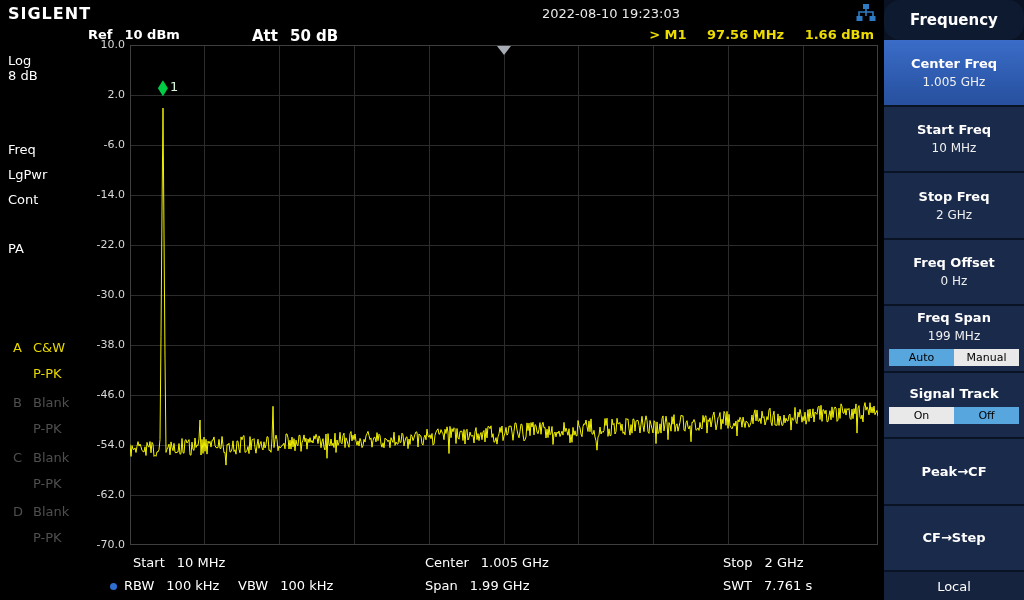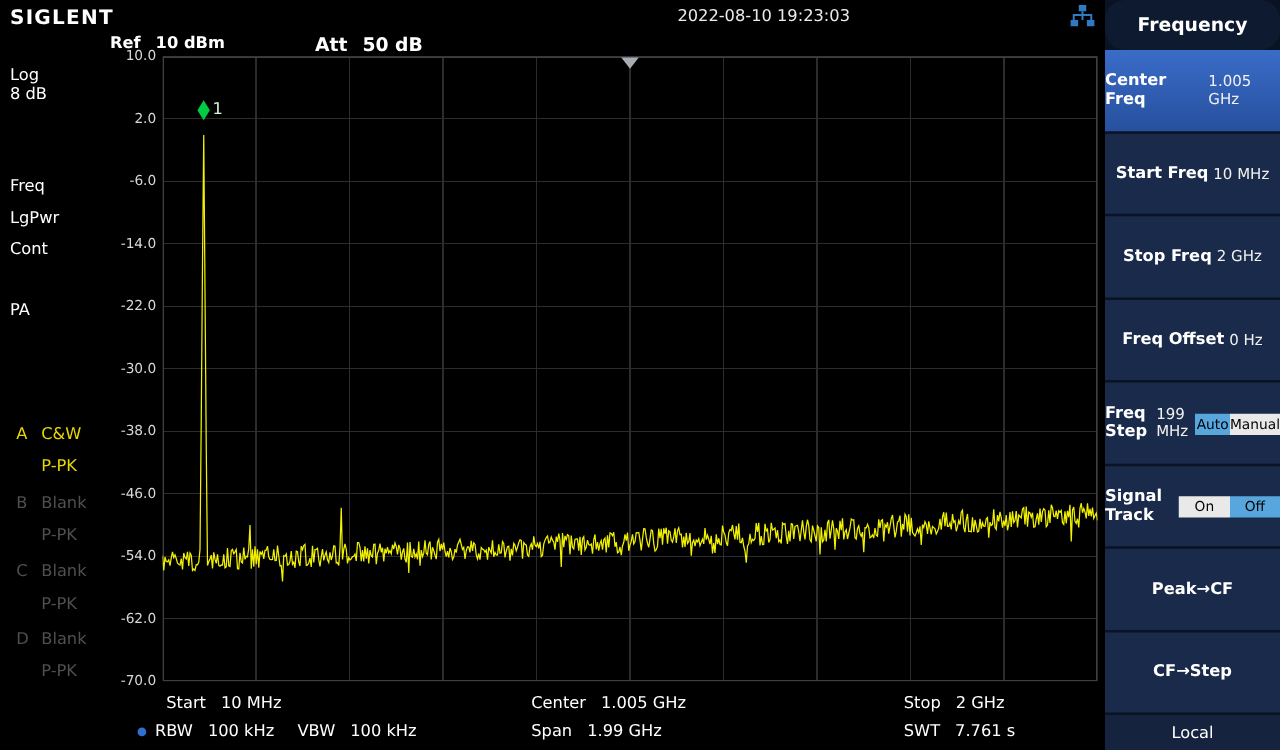--- a/index.html
+++ b/index.html
@@ -34,21 +34,21 @@
   .f-item{position:absolute;font-size:13px;color:#fff;white-space:nowrap;}
   .f-val{margin-left:12px;}
   .dot{display:inline-block;width:7px;height:7px;border-radius:50%;background:#2f6fd0;margin-right:7px;}
 
   
   .sidebar{position:absolute;left:884px;top:0;width:140px;height:600px;background:#0a1324;
            display:flex;flex-direction:column;}
   .sb-title{height:40px;display:flex;align-items:center;justify-content:center;
             font-size:15px;font-weight:bold;background:#0e1a30;border-radius:16px;}
   .sb-items{flex:1;display:flex;flex-direction:column;gap:2px;}
-  .sb-btn{flex:1;background:#1a2a4a;display:flex;flex-direction:row;align-items:center;
+  .sb-btn{flex:1;background:#1a2a4a;display:flex;flex-direction:column;align-items:center;
           justify-content:center;gap:4px;cursor:pointer;}
   .sb-btn.selected{background:linear-gradient(180deg,#3a6cc8,#27509e);}
   .sb-label{font-size:13px;font-weight:bold;}
   .sb-value{font-size:12px;color:#f0f0f0;}
   .sb-toggle{display:flex;width:130px;height:17px;font-size:11px;margin-top:2px;}
   .sb-seg{flex:1;display:flex;align-items:center;justify-content:center;color:#000;
           background:#e9e9e9;cursor:pointer;}
   .sb-seg.active{background:#58a6de;}
   .sb-local{height:28px;margin-top:2px;background:#16233f;display:flex;align-items:center;
             justify-content:center;font-size:13px;cursor:pointer;}
@@ -68,20 +68,25 @@
       <rect x="13.5" y="13" width="6" height="5" fill="#2e7bc4"></rect>
     </svg>
   </div>
 
   <div class="ib-ref">
     <span>Ref</span><span class="ib-val">10 dBm</span>
   </div>
   <div class="ib-att">
     <span>Att</span><span class="ib-val">50 dB</span>
   </div>
+  <div class="marker-readout">
+    <span class="mseg">&gt; M1</span>
+    <span class="mseg">97.56 MHz</span>
+    <span class="mseg">1.66 dBm</span>
+  </div>
 
   <div class="lp-item" style="top:53px">Log</div>
   <div class="lp-item" style="top:68px">8 dB</div>
   <div class="lp-item" style="top:142px">Freq</div>
   <div class="lp-item" style="top:167px">LgPwr</div>
   <div class="lp-item" style="top:192px">Cont</div>
   <div class="lp-item" style="top:241px">PA</div>
 
   <div>
     <span class="trace-letter tr-active" style="top:340px">A</span>
@@ -167,21 +172,21 @@
         <div class="sb-label">Stop Freq</div>
         <div class="sb-value">2 GHz</div>
       </div>
 
       <div class="sb-btn">
         <div class="sb-label">Freq Offset</div>
         <div class="sb-value">0 Hz</div>
       </div>
 
       <div class="sb-btn">
-        <div class="sb-label">Freq Step</div>
+        <div class="sb-label">Freq Span</div>
         <div class="sb-value">199 MHz</div>
         <div class="sb-toggle">
           <div class="sb-seg active">Auto</div>
           <div class="sb-seg">Manual</div>
         </div>
       </div>
 
       <div class="sb-btn">
         <div class="sb-label">Signal Track</div>
         <div class="sb-toggle">

